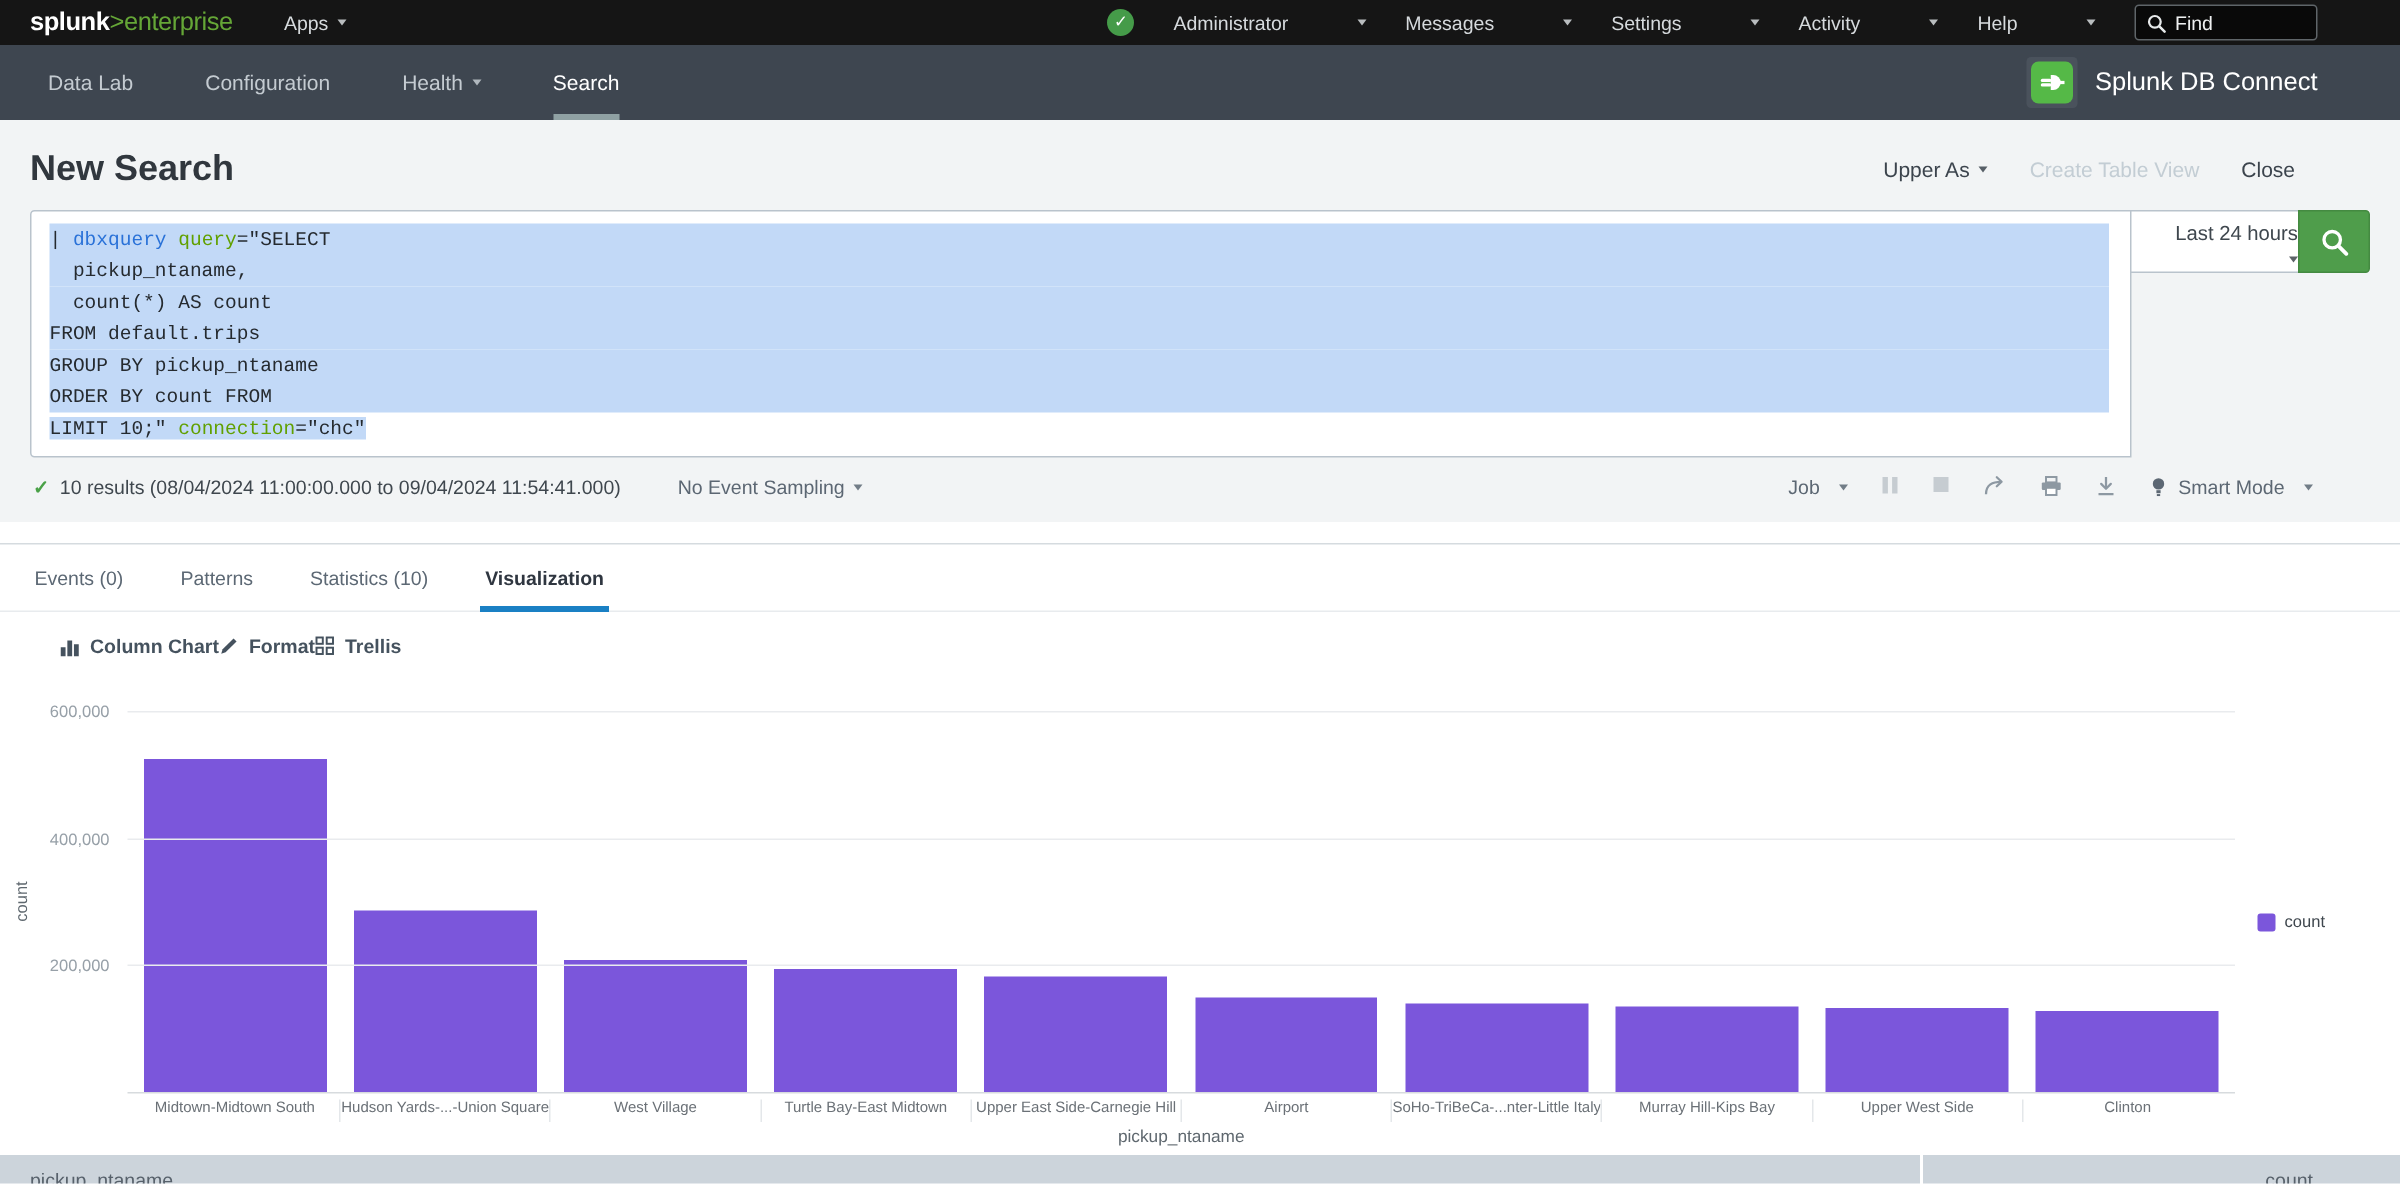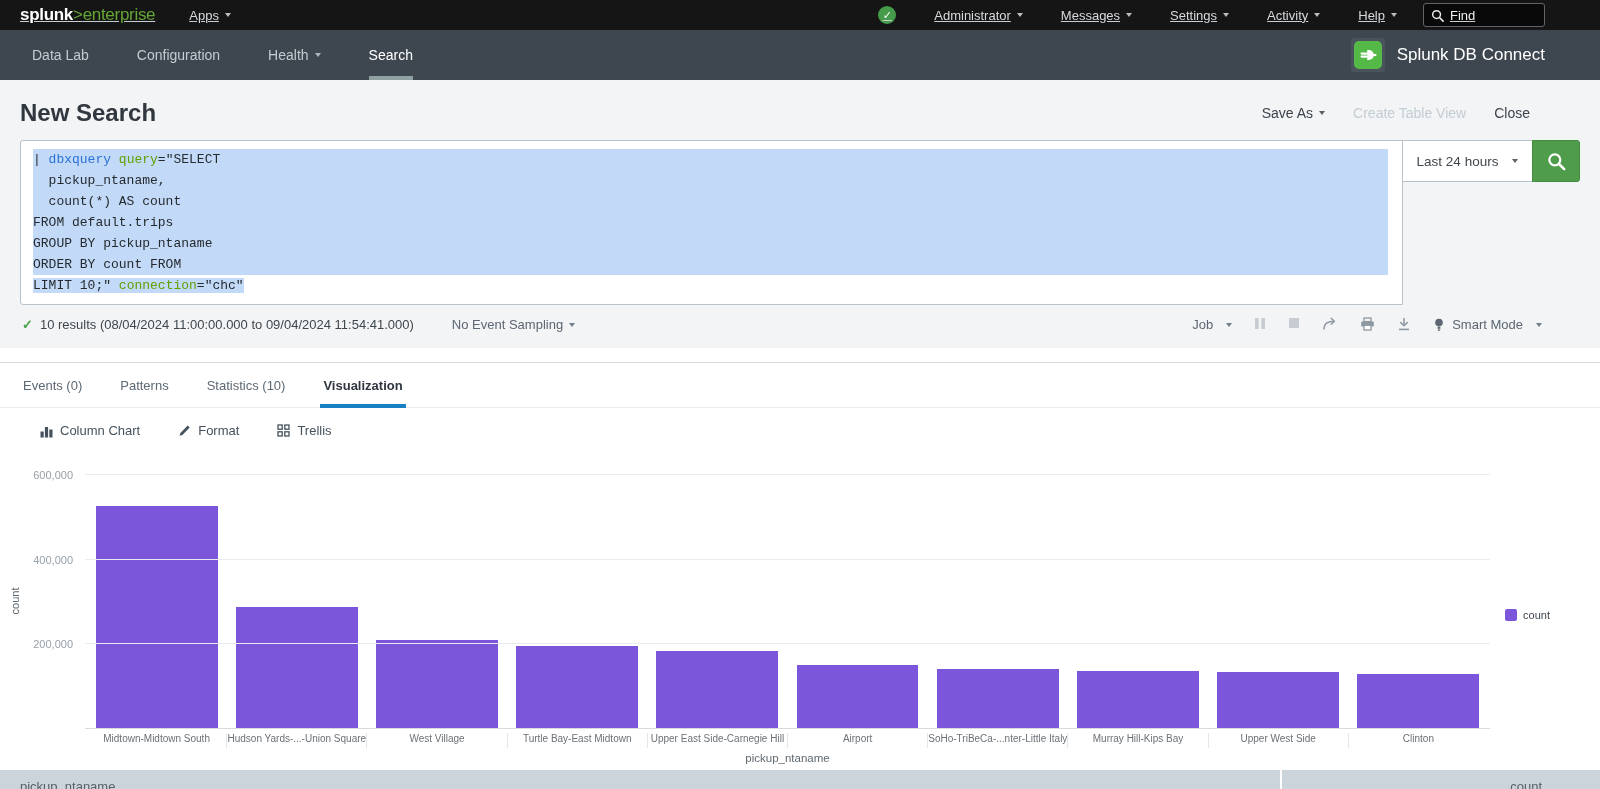--- a/index.html
+++ b/index.html
@@ -1,27 +1,27 @@
 <!DOCTYPE html>
 <html><head>
 <meta charset="utf-8">
 <style>
   * { margin:0; padding:0; box-sizing:border-box; }
   html,body { width:1600px; height:789px; overflow:hidden; background:#fff;
     font-family:"Liberation Sans", sans-serif; position:relative; }
 
   
   .topbar { height:30px; background:#151515; display:flex; align-items:center;
-    color:#c9ced2; font-size:13px;text-decoration:underline; }
+    color:#c9ced2; font-size:13px; }
   .logo { margin-left:20px; font-size:17px; letter-spacing:-0.3px; white-space:nowrap; }
   .logo .lg-splunk { color:#fff; font-weight:bold; }
   .logo .lg-green { color:#65a637; }
   .top-menu { display:flex; align-items:center; margin-left:34px; cursor:pointer; color:#d6dadd;justify-content:center; }
   .top-right { margin-left:auto; display:flex; align-items:center; gap:26px; padding-right:55px; }
-  .top-right .top-menu { margin-left:12px; }
+  .top-right .top-menu { margin-left:0;gap:40px; }
   .caret { display:inline-block; width:0; height:0; border-left:3.5px solid transparent;
     border-right:3.5px solid transparent; border-top:4.5px solid currentColor;
     margin-left:6px; opacity:.85; }
   .status-badge { width:18px; height:18px; border-radius:50%; background:#459b49;
     color:#fff; font-size:11px; line-height:18px; text-align:center; }
   .find-box { width:122px; height:24px; background:#090909; border:1px solid #5f6569;
     border-radius:3px; display:flex; align-items:center; padding:0 7px; gap:6px; color:#e6e9ea; }
   .find-box input { background:transparent; border:none; outline:none; color:#fff;
     font-size:13px; width:80px; font-family:"Liberation Sans",sans-serif; }
   .find-box input::placeholder { color:#eef0f1; opacity:1; }
@@ -54,23 +54,23 @@
   
   .search-assembly { display:flex; align-items:flex-start; margin:0 20px; }
   .search-box { flex:1; background:#fff; border:1px solid #b9c3cc; border-radius:3px 0 0 3px;
     min-height:163px; padding:8px 14px 8px 12px; cursor:text; }
   .qline { font-family:"Liberation Mono","DejaVu Sans Mono",monospace; font-size:13px;
     line-height:21px; white-space:pre; color:#252a2f; }
   .qline.qsel { background:#c2d9f7; }
   .qsel-inline { background:#c2d9f7; }
   .tok-kw { color:#2a72d8; }
   .tok-attr { color:#61a000; }
-  .timepicker { height:42px; width:131px; background:#fff; border:1px solid #b9c3cc;
-    margin-left:-1px; display:flex; align-items:center; justify-content:center; gap:8px;
-    font-size:13.5px; color:#3f474e; cursor:pointer; font-family:inherit; }
+  .timepicker { height:42px; width:113px; background:#fff; border:1px solid #b9c3cc;
+    margin-left:-1px; display:flex; align-items:flex-end; justify-content:center; gap:8px;
+    font-size:13.5px; color:#3f474e; cursor:pointer; font-family:inherit;flex-direction:column; }
   .search-btn { height:42px; width:48px; background:#4f9d4b; border:1px solid #448a41;
     border-radius:0 3px 3px 0; margin-left:-1px; display:flex; align-items:center;
     justify-content:center; color:#fff; cursor:pointer; }
 
   
   .results-bar { display:flex; align-items:center; padding:12px 58px 0 22px;
     font-size:13px; color:#3f474e; }
   .result-check { color:#4aa147; font-weight:bold; margin-right:7px; }
   .sampling { margin-left:38px; color:#5c6773; display:flex; align-items:center; cursor:pointer; }
   .job-cluster { margin-left:auto; display:flex; align-items:flex-start; gap:22px; color:#5c6773; }
@@ -81,22 +81,22 @@
   
   .tabs-row { background:#fff; border-top:1px solid #d5dbdf; border-bottom:1px solid #e8ebee;
     display:flex; padding-left:20px; margin-top:14px; }
   .tab { position:relative; margin-right:32px; padding:15px 3px 14px; font-size:13px;
     color:#5c6874; cursor:pointer; white-space:nowrap; }
   .tab.active { color:#2f3640; font-weight:600; }
   .tab.active::after { content:""; position:absolute; left:0; right:0; bottom:-1px;
     height:4px; background:#1a80c4; }
 
   
-  .viz-controls { display:flex; gap:38px; padding:15px 36px 12px 40px; font-size:13px;
-    color:#45525e; background:#fff; }
+  .viz-controls { display:flex; padding:15px 36px 12px 40px; font-size:13px;
+    color:#45525e; background:#fff;font-weight:bold; }
   .viz-ctl { display:flex; align-items:center; gap:7px; cursor:pointer; }
 
   
   .chart-section { background:#fff; padding-top:8px; }
   .chart-area { position:relative; margin:16px 110px 0 85px; height:255px;
     border-bottom:1px solid #d7dbde; }
   .gridline { position:absolute; left:0; right:0; height:1px; background:#e9ebee; }
   .ytick { position:absolute; left:-92px; width:80px; text-align:right; font-size:11px;
     color:#97a0a8; }
   .y-title { position:absolute; top:50%; left:-70px; transform:translate(-50%,-50%) rotate(-90deg);
@@ -193,21 +193,21 @@
     </div>
     <div class="app-name">Splunk DB Connect</div>
   </div>
 </div>
 
 <div class="header-region">
   <div class="title-row">
     <div class="page-title">New Search</div>
     <div class="title-links">
       <div class="tlink">
-        <span>Save As</span>
+        <span>Upper As</span>
           <span class="caret"></span>
         </div>
       <div class="tlink disabled">
         <span>Create Table View</span>
         </div>
       <div class="tlink">
         <span>Close</span>
         </div>
     </div>
   </div>

